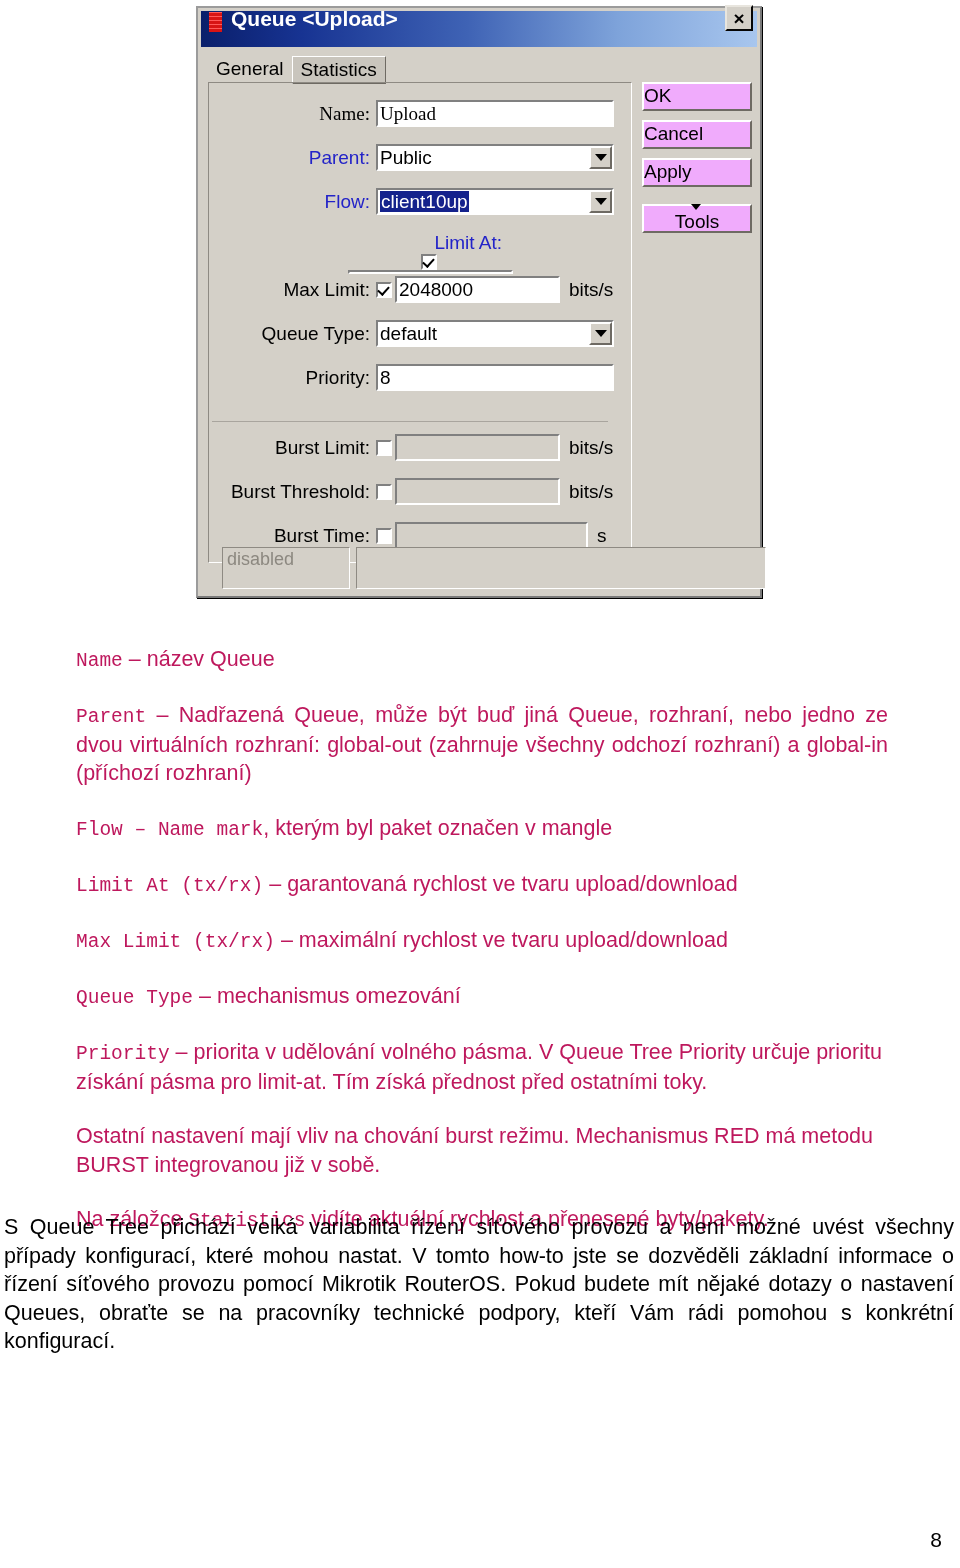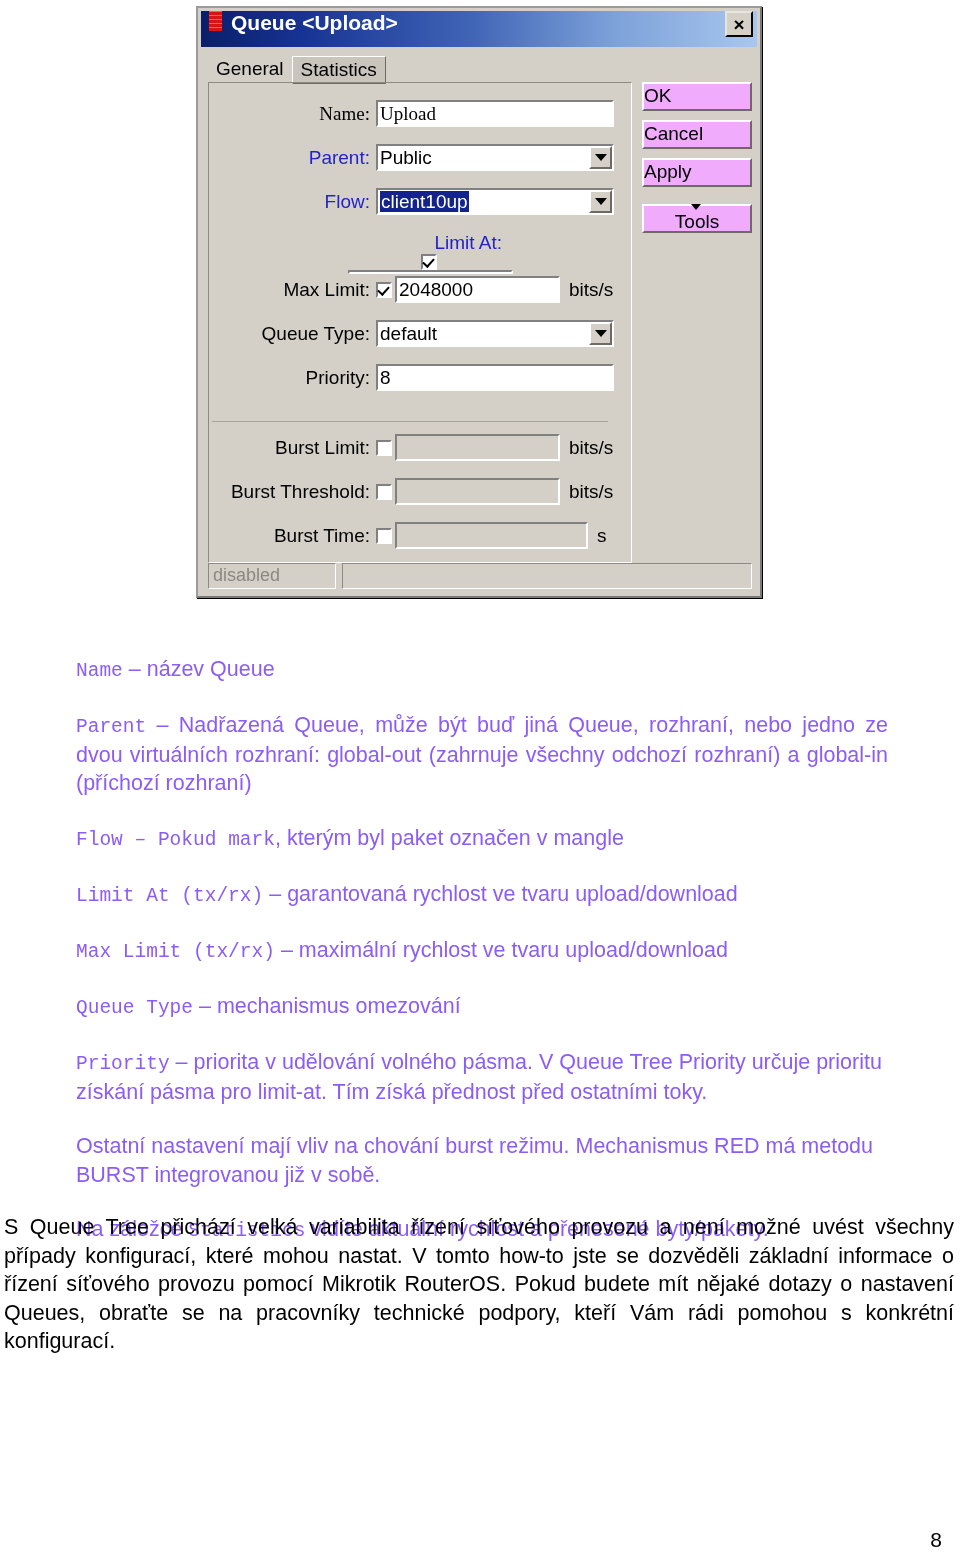--- a/index.html
+++ b/index.html
@@ -29,22 +29,22 @@
     border-left-color: #9b9b9b;
     box-sizing: border-box;
     box-shadow: 1px 1px 0 #000;
   }
   .titlebar {
     position: absolute;
     left: 3px; top: 3px; right: 3px;
     height: 36px;
     background: linear-gradient(to right, #0a1f6b 0%, #173392 18%, #3f63b5 48%, #7ea3da 75%, #a8c6ee 100%);
     display: flex;
-    align-items: flex-start;
-    padding: 0 4px 8px 8px;
+    align-items: flex-end;
+    padding: 0 4px 16px 8px;
     box-sizing: border-box;
   }
   .queue-icon {
     width: 13px; height: 19px;
     position: relative;
     flex: 0 0 auto;
     margin-right: 9px;
   }
   .queue-icon i {
     display: block;
@@ -250,22 +250,22 @@
   .tri-left {
     width: 0; height: 0;
     border-left: 5px solid transparent;
     border-right: 5px solid transparent;
     border-top: 6px solid #000;
     margin-right: 3px;
   }
 
   .statusbar {
     position: absolute;
-    left: 10px; bottom: 7px;
-    width: 544px; height: 26px;
+    left: 24px; bottom: 7px;
+    width: 544px; height: 42px;
     display: flex;
   }
   .status-cell {
     background: #d4d0c8;
     border: 1px solid #8e8a83;
     border-right-color: #ffffff;
     border-bottom-color: #ffffff;
     box-sizing: border-box;
     font-size: 18px;
     line-height: 22px;
@@ -278,23 +278,23 @@
   
   .doc {
     position: absolute;
     left: 76px;
     top: 640px;
     width: 812px;
   }
   .para {
     font-size: 21.5px;
     line-height: 1.33;
-    color: #8b5cf6;
+    color: #be185d;
     text-align: justify;
-    margin: 15px 0 26px 0;
+    margin: 5px 0 26px 0;
   }
   .para.j { text-align: justify; }
   .para.l { text-align: left; }
   .mono {
     font-family: "Liberation Mono", monospace;
     font-size: 19.5px;
     letter-spacing: 0px;
   }
   .final {
     position: absolute;
@@ -435,21 +435,21 @@
 
   <p class="para l">
     <span class="mono">Name</span><span> – název Queue</span>
   </p>
 
   <p class="para j">
     <span class="mono">Parent</span><span> – Nadřazená Queue, může být buď jiná Queue, rozhraní, nebo jedno ze dvou virtuálních rozhraní: global-out (zahrnuje všechny odchozí rozhraní) a global-in (příchozí rozhraní)</span>
   </p>
 
   <p class="para l">
-    <span class="mono">Flow</span><span class="mono"> – </span><span class="mono">Pokud mark</span><span>, kterým byl paket označen v mangle</span>
+    <span class="mono">Flow</span><span class="mono"> – </span><span class="mono">Name mark</span><span>, kterým byl paket označen v mangle</span>
   </p>
 
   <p class="para l">
     <span class="mono">Limit At (tx/rx)</span><span> – garantovaná rychlost ve tvaru upload/download</span>
   </p>
 
   <p class="para l">
     <span class="mono">Max Limit (tx/rx)</span><span> – maximální rychlost ve tvaru upload/download</span>
   </p>
 

